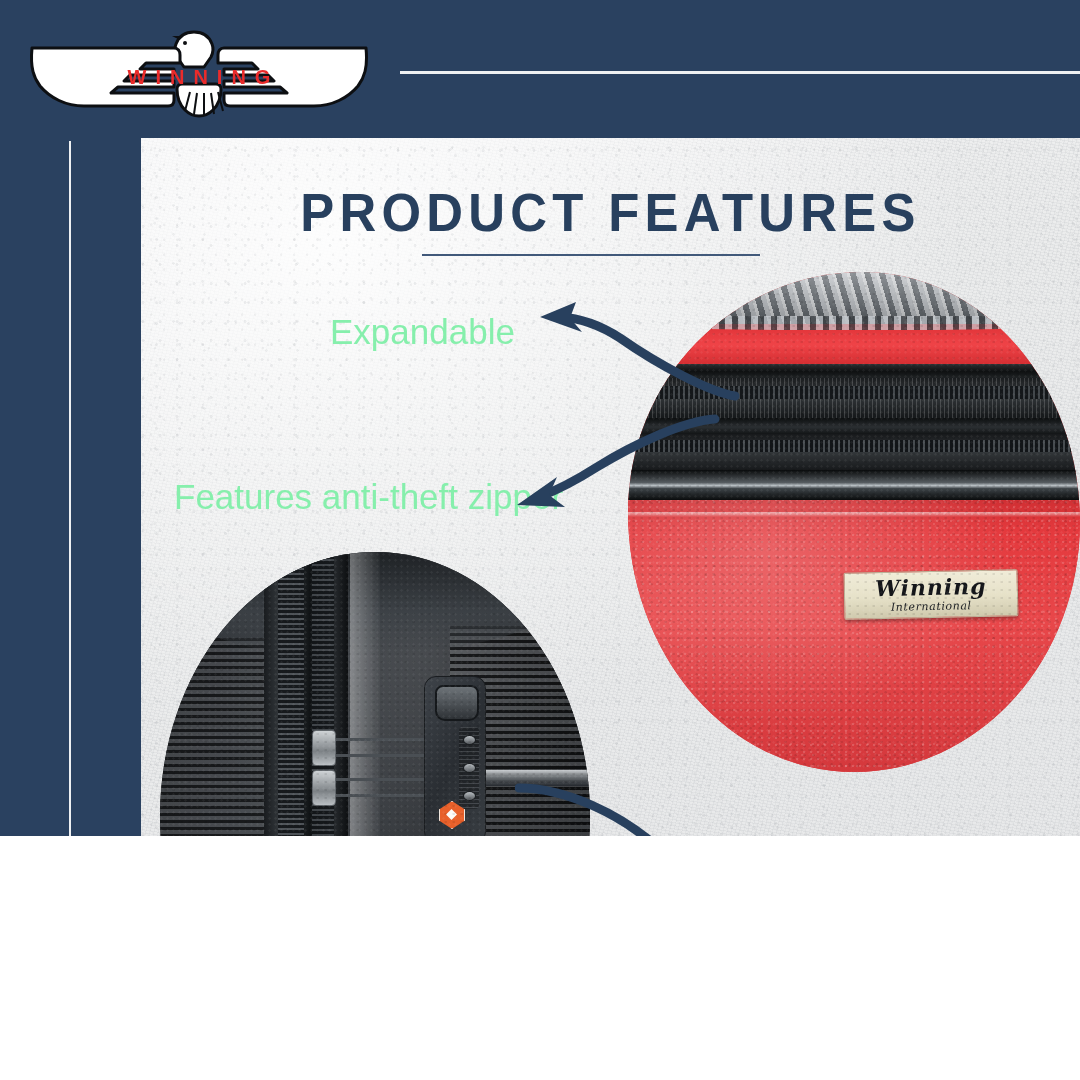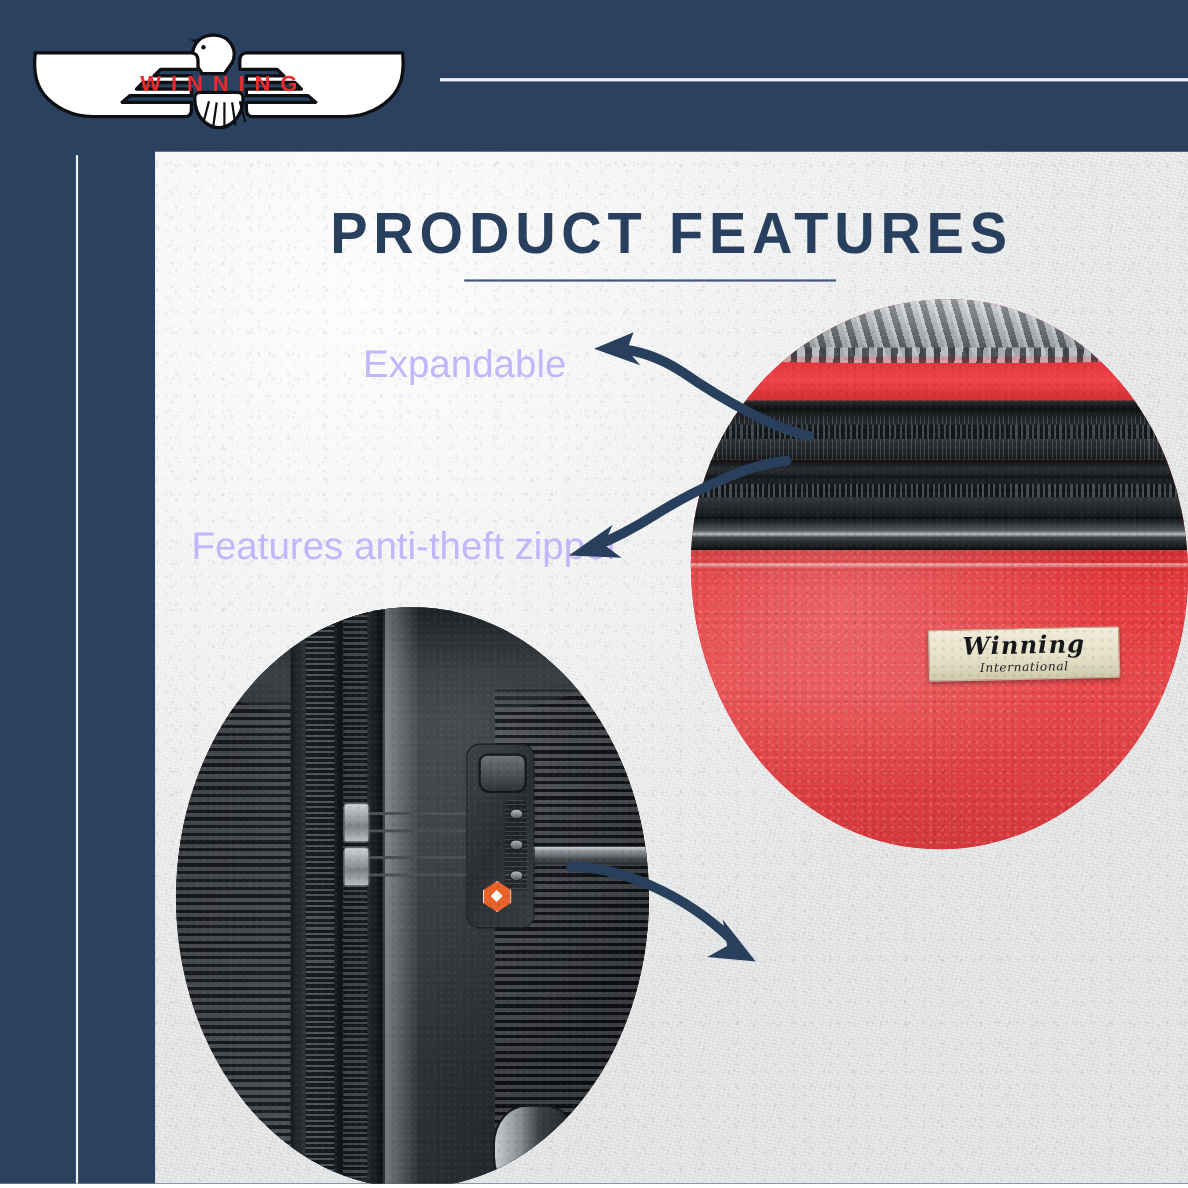--- a/index.html
+++ b/index.html
@@ -1,20 +1,20 @@
 <!DOCTYPE html>
 <html><head>
 <meta charset="utf-8">
 <style>
   html,body{margin:0;padding:0;background:#fff;}
   body{width:1080px;height:1080px;font-family:"Liberation Sans",sans-serif;}
 
   #poster{
     position:relative;
-    width:1080px;height:1076px;
+    width:1080px;height:836px;
     overflow:hidden;
     background:#2a4160;
   }
 
   
   .navy-bg{position:absolute;inset:0;background:#2a4160;}
 
   
   .paper{
     position:absolute;left:141px;top:138px;right:0;bottom:0;
@@ -55,21 +55,21 @@
   
   .title{
     position:absolute;left:141px;right:0;top:182px;text-align:center;
     color:#28405e;font-size:53px;font-weight:700;letter-spacing:5.5px;
     font-family:"Liberation Sans",sans-serif;
     transform:scaleX(.96);
   }
   .title-rule{position:absolute;left:422px;top:254px;width:338px;height:2px;background:#41597a;}
 
   
-  .lbl{position:absolute;color:#c4b5fd;font-weight:400;font-family:"Liberation Sans",sans-serif;white-space:nowrap;}
+  .lbl{position:absolute;color:#86efac;font-weight:400;font-family:"Liberation Sans",sans-serif;white-space:nowrap;}
   #label-expandable{left:330px;top:312px;font-size:35px;}
   #label-zipper{left:174px;top:477px;font-size:35px;}
   #label-tsa{left:634px;top:892px;font-size:35px;}
 
   
   .arrow{position:absolute;pointer-events:none;}
   #arrow-expandable{left:530px;top:300px;width:210px;height:110px;}
   #arrow-zipper{left:505px;top:405px;width:215px;height:115px;}
   #arrow-tsa{left:515px;top:770px;width:215px;height:115px;}
 

